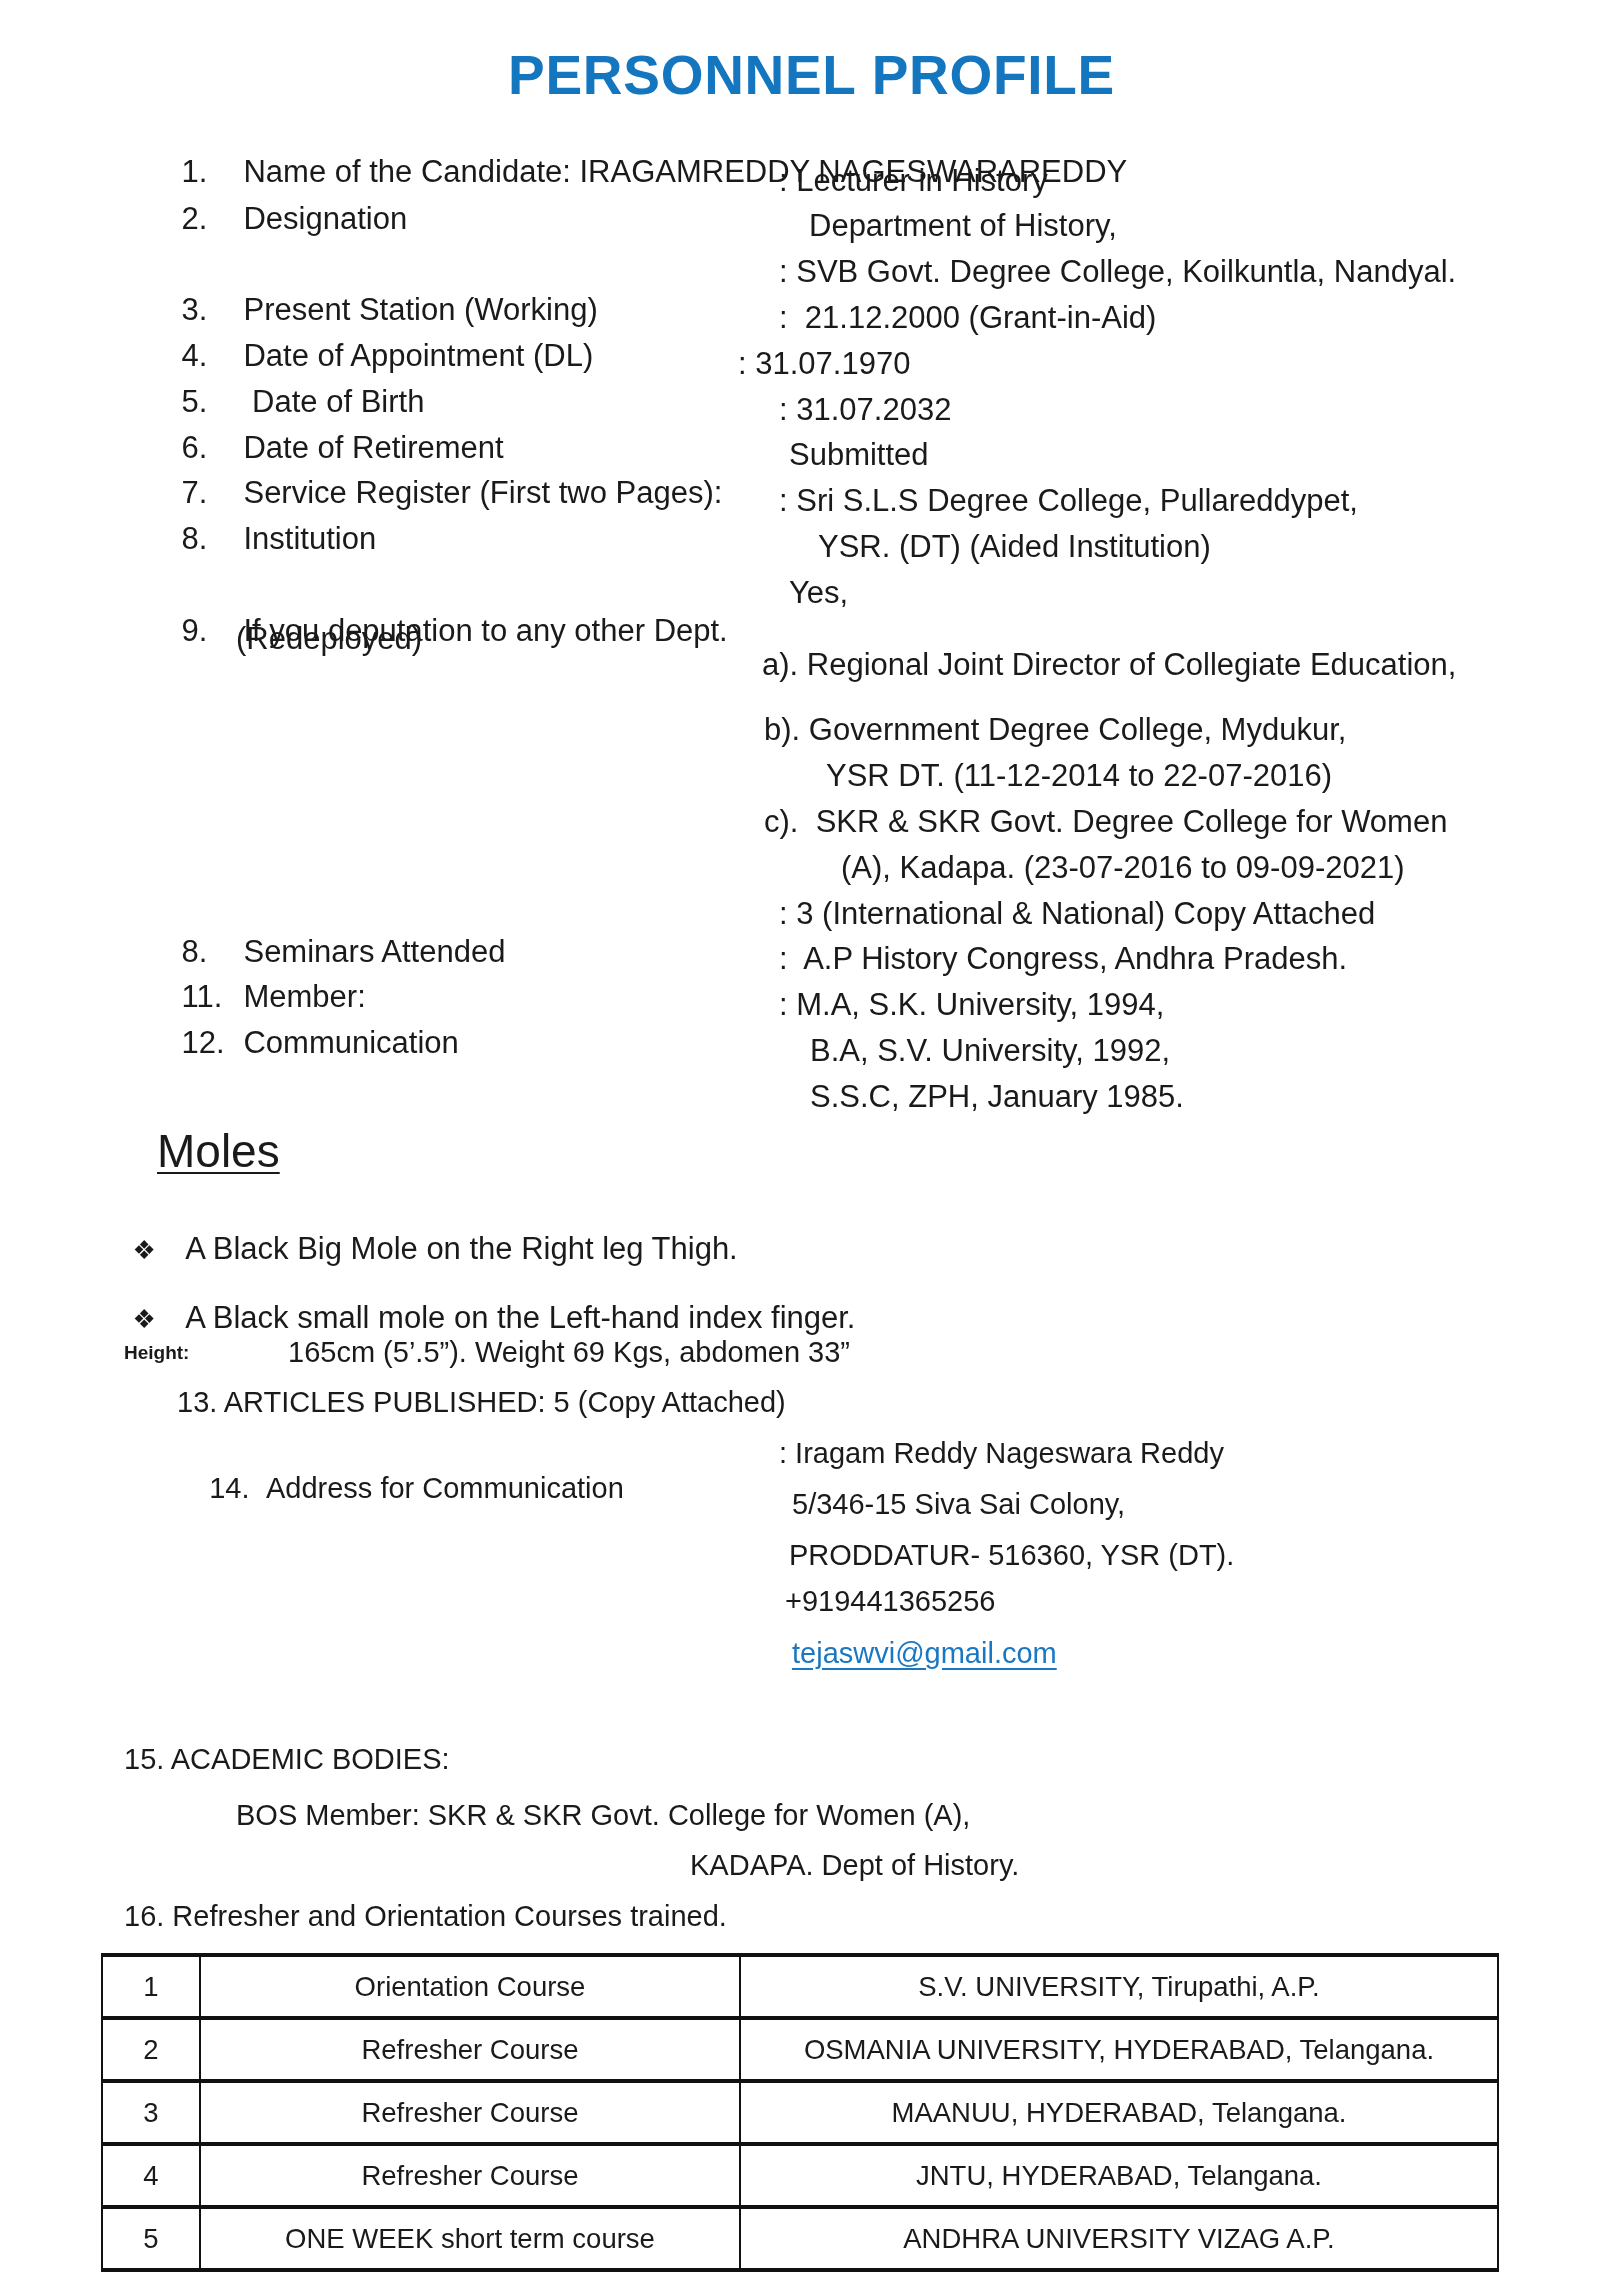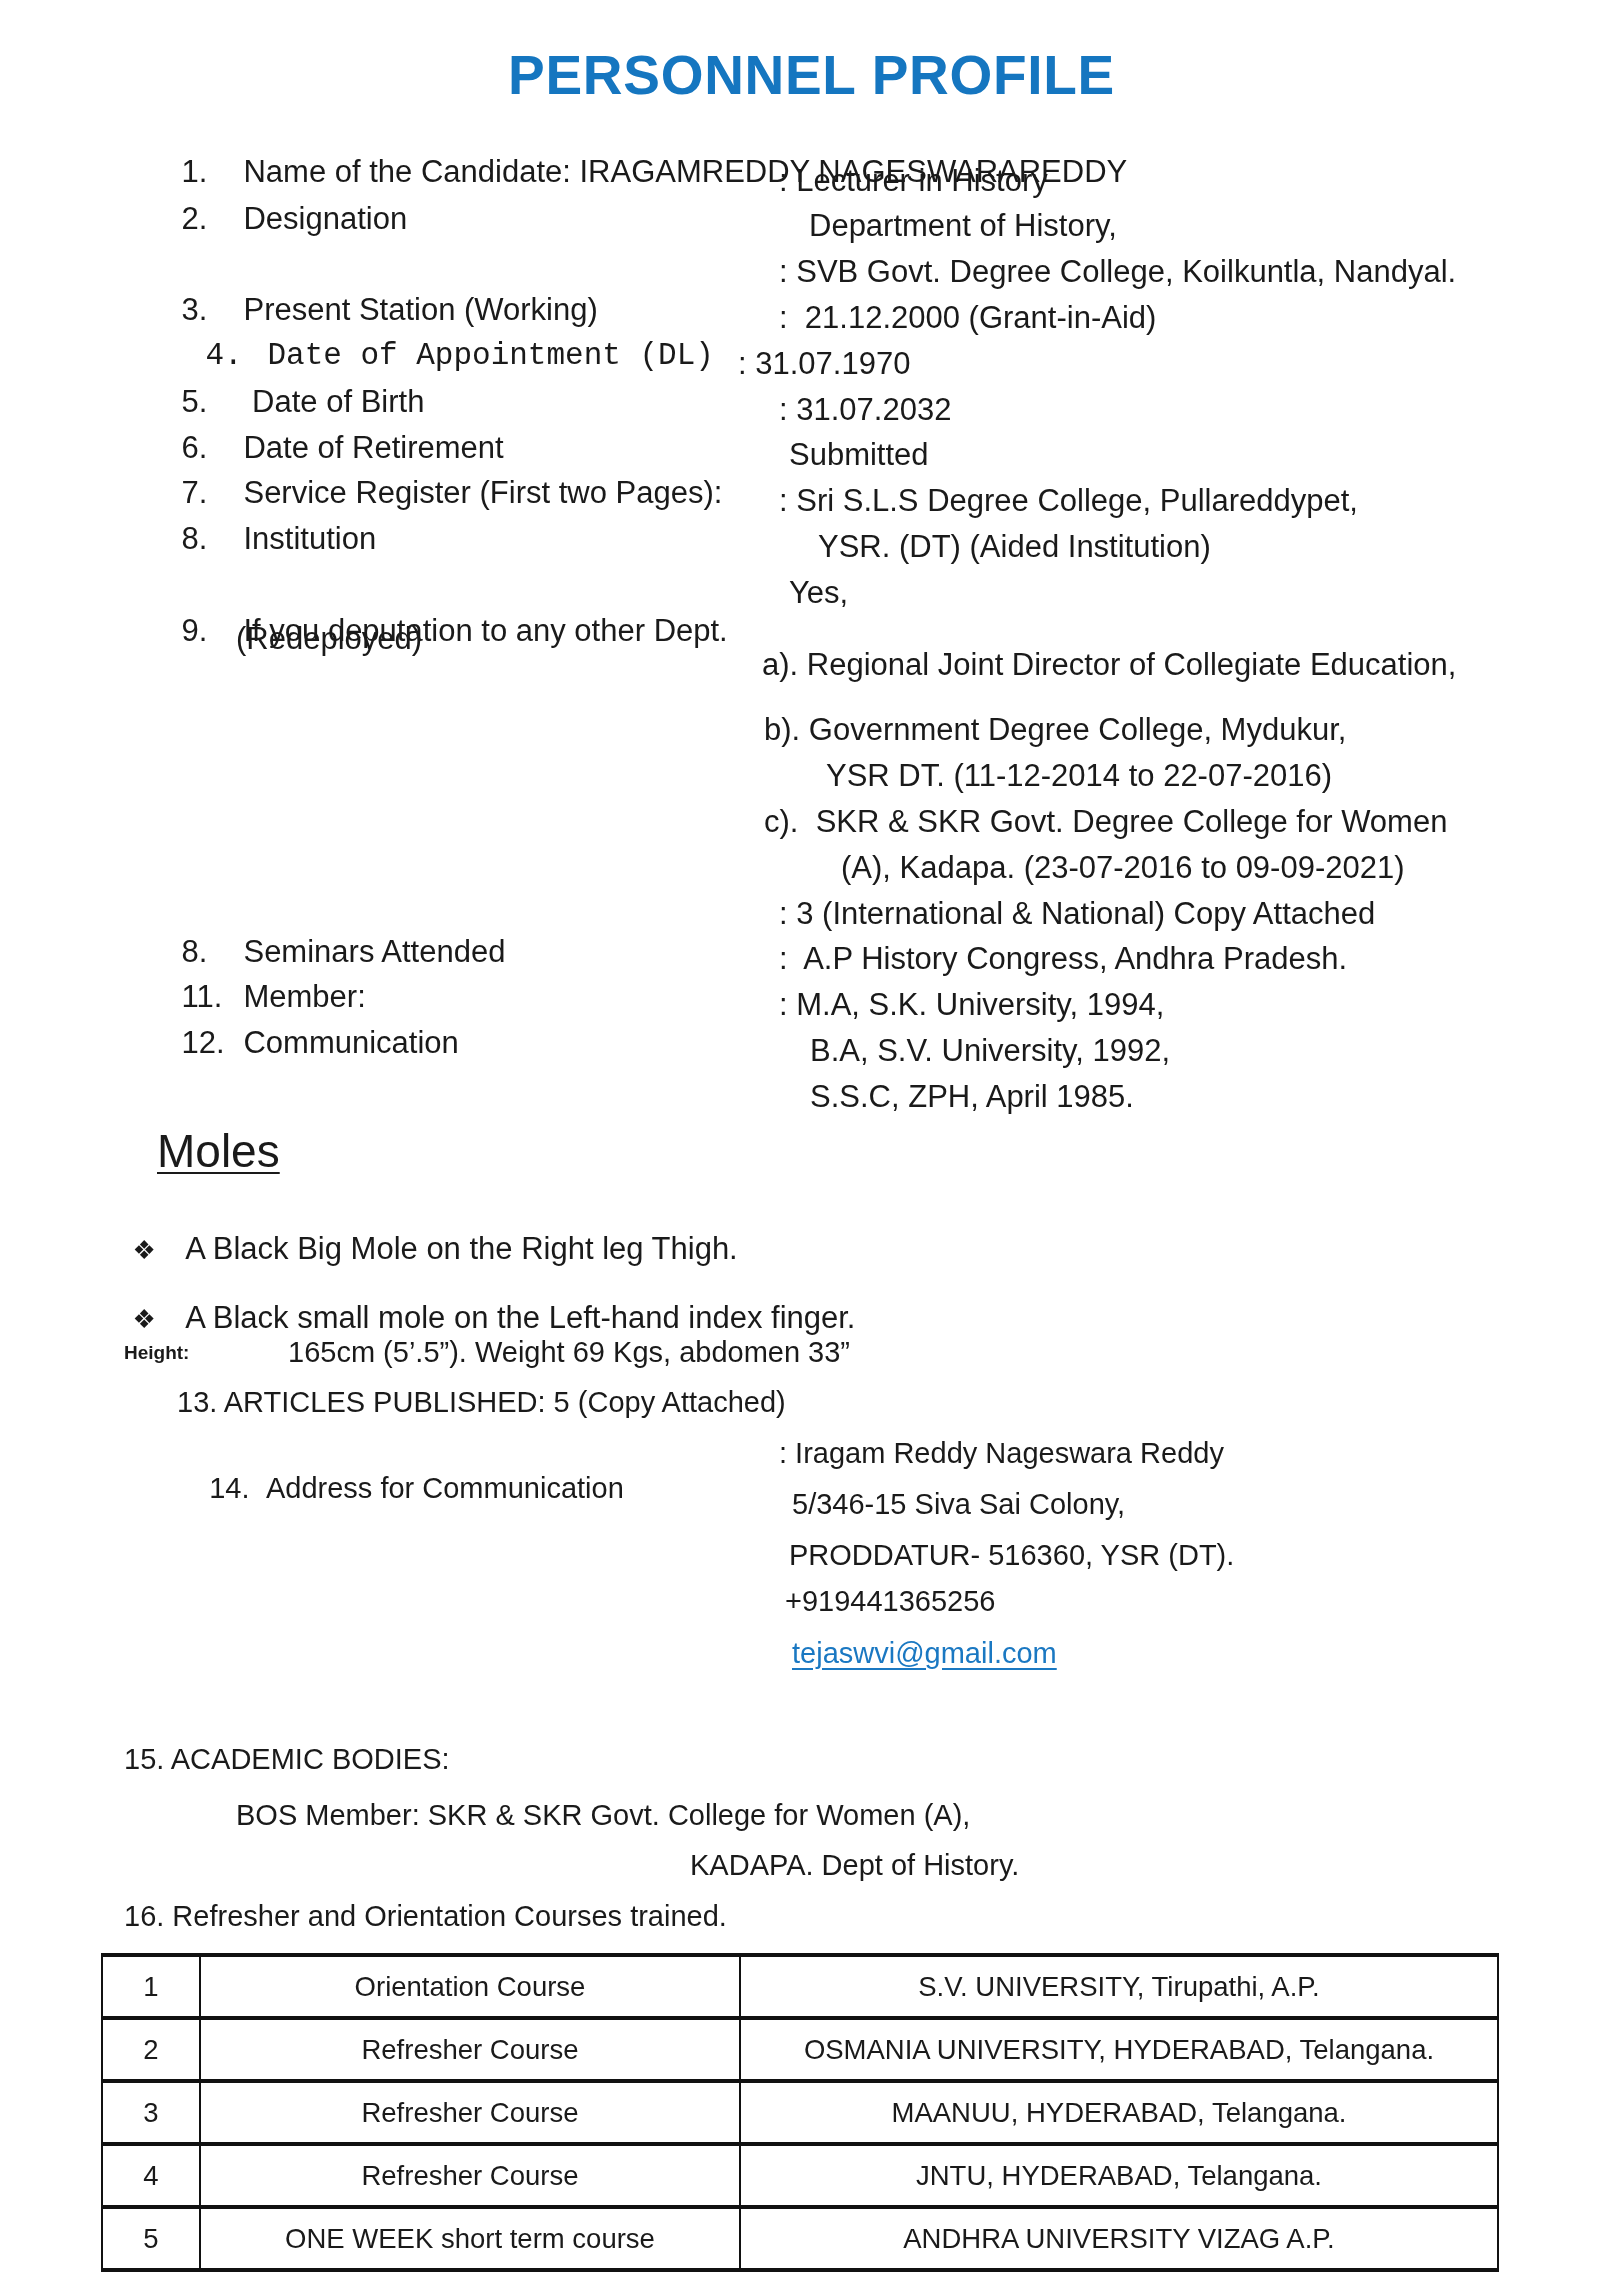--- a/index.html
+++ b/index.html
@@ -53,21 +53,21 @@
     <span class="num">2.</span><span class="lbl">Designation</span>
   </div>
   <div class="t fs1" style="left:779px;top:162px;">: Lecturer in History</div>
   <div class="t fs1" style="left:809px;top:207px;">Department of History,</div>
 
   <div class="t fs1 row" style="left:147px;top:253px;">
     <span class="num">3.</span><span class="lbl">Present Station (Working)</span>
   </div>
   <div class="t fs1" style="left:779px;top:253px;">: SVB Govt. Degree College, Koilkuntla, Nandyal.</div>
 
-  <div class="t fs1 row" style="left:131px;top:299px;font-family:Liberation Mono, monospace;">
+  <div class="t fs1 row" style="left:147px;top:299px;">
     <span class="num">4.</span><span class="lbl">Date of Appointment (DL)</span>
   </div>
   <div class="t fs1" style="left:779px;top:299px;">:  21.12.2000 (Grant-in-Aid)</div>
 
   <div class="t fs1 row" style="left:147px;top:345px;">
     <span class="num">5.</span><span class="lbl"> Date of Birth</span>
   </div>
   <div class="t fs1" style="left:738px;top:345px;">: 31.07.1970</div>
 
   <div class="t fs1 row" style="left:147px;top:391px;">
@@ -105,21 +105,21 @@
   <div class="t fs1 row" style="left:147px;top:940px;">
     <span class="num">11.</span><span class="lbl">Member:</span>
   </div>
   <div class="t fs1" style="left:779px;top:940px;">:  A.P History Congress, Andhra Pradesh.</div>
 
   <div class="t fs1 row" style="left:147px;top:986px;">
     <span class="num">12.</span><span class="lbl">Communication</span>
   </div>
   <div class="t fs1" style="left:779px;top:986px;">: M.A, S.K. University, 1994,</div>
   <div class="t fs1" style="left:810px;top:1032px;">B.A, S.V. University, 1992,</div>
-  <div class="t fs1" style="left:810px;top:1078px;">S.S.C, ZPH, April 1985.</div>
+  <div class="t fs1" style="left:810px;top:1078px;">S.S.C, ZPH, January 1985.</div>
 
   <div class="t moles-h" style="left:157px;top:1124px;">Moles</div>
 
   <div class="t fs1" style="left:98px;top:1192px;">
     <span class="bullet">❖</span><span style="display:inline-block;width:29.4px;"></span><span>A Black Big Mole on the Right leg Thigh.</span>
   </div>
   <div class="t fs1" style="left:98px;top:1261px;">
     <span class="bullet">❖</span><span style="display:inline-block;width:29.4px;"></span><span>A Black small mole on the Left-hand index finger.</span>
   </div>
 

